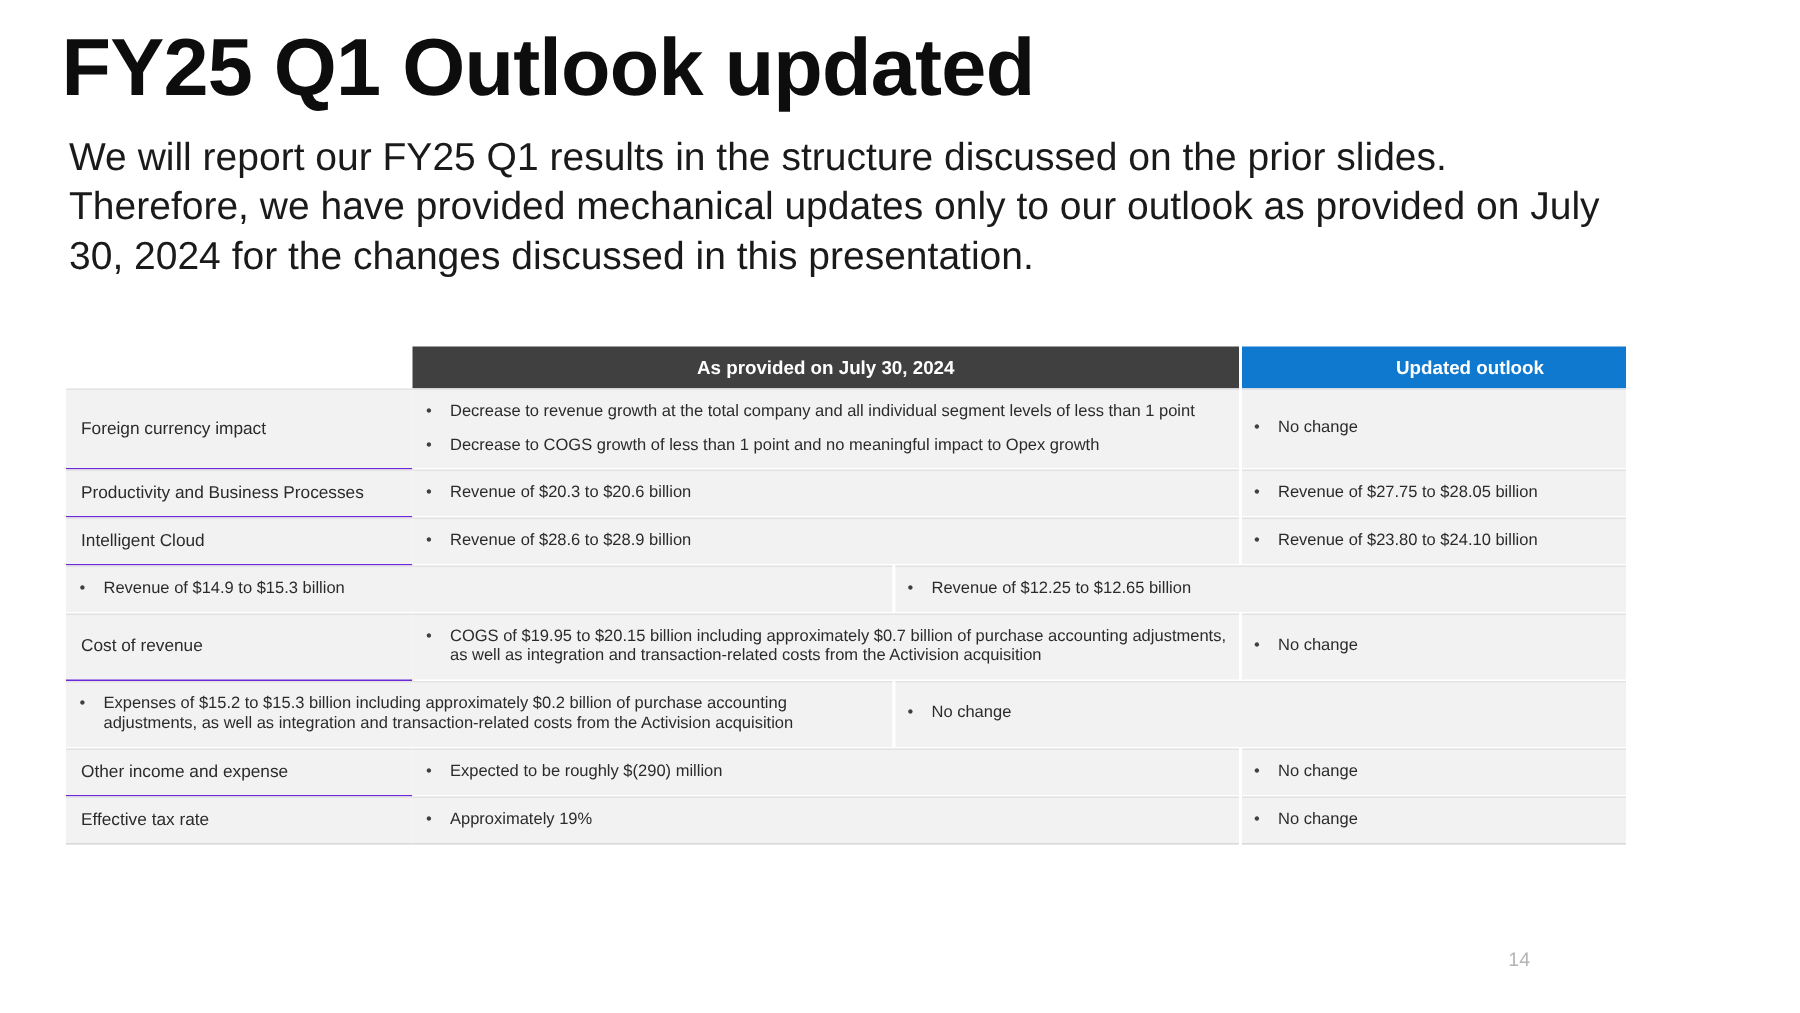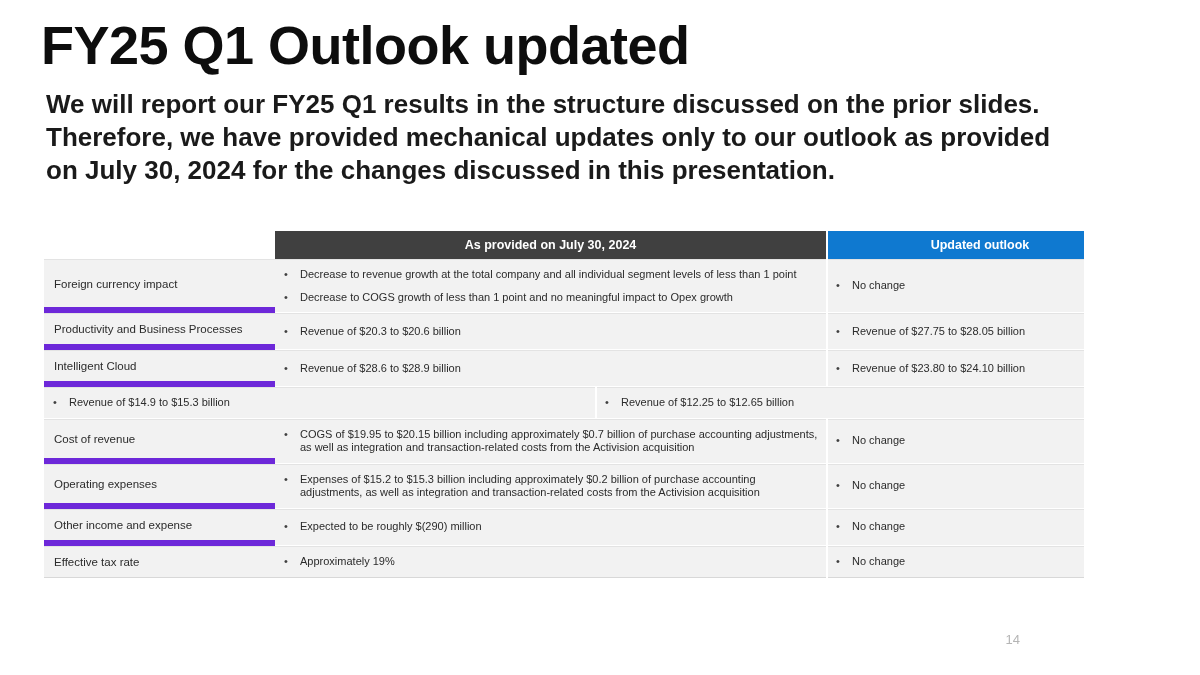--- a/index.html
+++ b/index.html
@@ -18,21 +18,21 @@
     font-size:54px; line-height:66px;
     font-weight:700; letter-spacing:-0.5px;
     color:#0d0d0d; white-space:nowrap;
   }
 
   
   .subtitle {
     position:absolute; left:46px; top:88px;
     width:1040px;
     font-size:26px; line-height:33px;
-    font-weight:700; color:#1a1a1a;
+    font-weight:400; color:#1a1a1a;
   }
 
   
   .table-wrap {
     position:absolute; left:44px; top:231px;
     width:1040px;
   }
   .thead { display:flex; height:28px; }
   .th-spacer { width:231px; flex:0 0 231px; background:transparent; }
   .th-a {
@@ -48,21 +48,21 @@
     background:#0F79D0;
     color:#ffffff;
     font-size:12.5px; font-weight:700;
     display:flex; align-items:center; justify-content:center;padding-left:48px;
   }
 
   .trow { display:flex; align-items:stretch; }
   .cell-label {
     flex:0 0 231px; width:231px;
     background:#F2F2F2;
-    border-bottom:6px solid #6d28d9;
+    border-bottom:1px solid #6d28d9;
     border-top:1px solid #E3E3E3;
     padding:9px 8px 9px 10px;
     font-size:11.5px; color:#2b2b2b;
     display:flex; align-items:center;
   }
   .cell-a {
     flex:0 0 551px; width:551px;
     background:#F2F2F2;
     border-bottom:1px solid #ffffff;
     border-top:1px solid #E3E3E3;
@@ -196,21 +196,20 @@
           </div>
           <div class="cell-gap"></div>
           <div class="cell-b">
             <div class="bullet-line">
               <span class="bullet-dot">•</span>
               <span class="bullet-text">No change</span>
             </div>
           </div>
         </div>
         <div class="trow">
-          <div class="cell-label">Operating expenses</div>
           <div class="cell-a">
             <div class="bullet-line">
               <span class="bullet-dot">•</span>
               <span class="bullet-text">Expenses of $15.2 to $15.3 billion including approximately $0.2 billion of purchase accounting adjustments, as well as integration and transaction-related costs from the Activision acquisition</span>
             </div>
           </div>
           <div class="cell-gap"></div>
           <div class="cell-b">
             <div class="bullet-line">
               <span class="bullet-dot">•</span>

